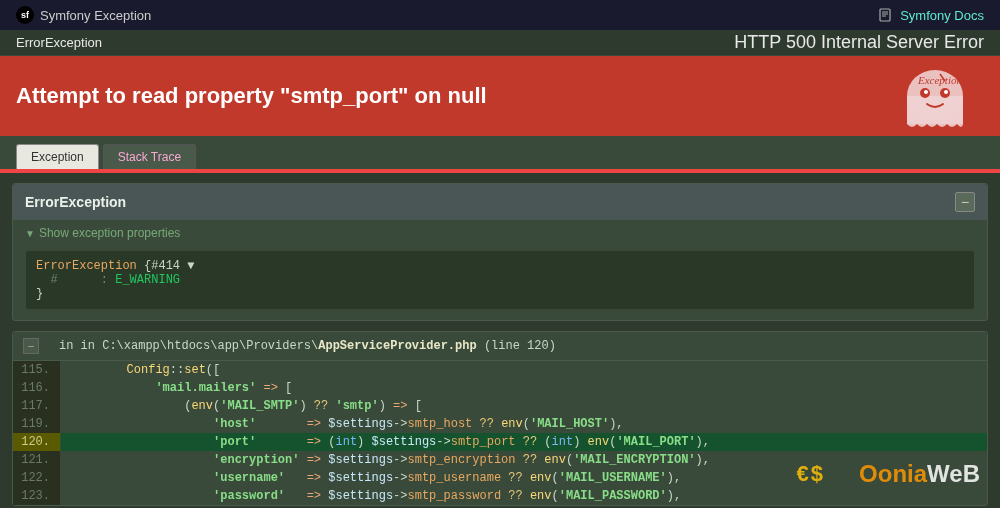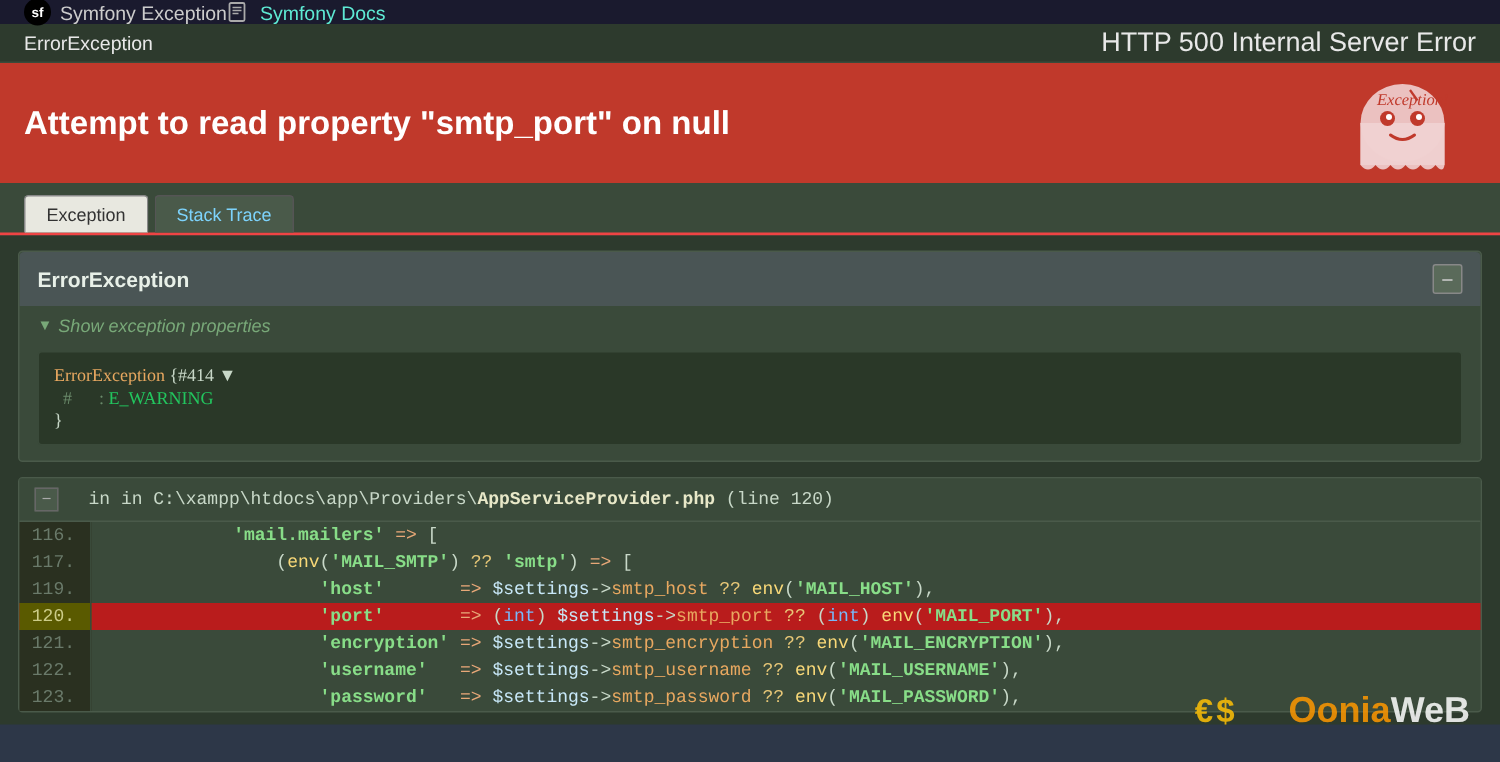--- a/index.html
+++ b/index.html
@@ -10,23 +10,24 @@
       width: 1000px;
       height: 508px;
       overflow: hidden;
       font-size: 13px;
     }
 
     
     .top-bar {
       background: #1a1a2e;
       display: flex;
+      justify-content: space-between;
       align-items: center;
       padding: 6px 16px;
-      height: 16px;
+      height: 30px;
     }
     .top-bar-left {
       display: flex;
       align-items: center;
       gap: 6px;
       color: #ccc;
       font-size: 13px;
     }
     .sf-logo {
       width: 18px;
@@ -89,30 +90,30 @@
       width: 90px;
       height: 70px;
     }
 
     
     .tabs-bar {
       background: #3a4a3a;
       padding: 8px 12px 0 16px;
       display: flex;
       gap: 4px;
-      border-bottom: 2px solid #ef4444;
+      border-bottom: 4px solid #ef4444;
     }
     .tab {
       padding: 5px 14px;
       border: 1px solid #555;
       border-bottom: none;
       border-radius: 3px 3px 0 0;
       cursor: pointer;
       font-size: 12px;
-      color: #7dd3fc;
+      color: #f9a8d4;
       background: #4a5a4a;
     }
     .tab.active {
       background: #e8e8e0;
       color: #333;
       border-color: #888;
     }
 
     
     .main-content {
@@ -154,32 +155,31 @@
       font-size: 14px;
     }
     .show-properties {
       padding: 6px 12px;
       color: #78a878;
       font-size: 12px;
       cursor: pointer;
       display: flex;
       align-items: center;
       gap: 4px;
-      font-style: italic;
     }
     .show-properties::before {
       content: '▼';
       font-size: 10px;
     }
     .code-block {
       background: #2a3828;
       margin: 4px 12px 10px 12px;
       padding: 8px 10px;
       border-radius: 3px;
-      font-family: Liberation Serif, serif;
+      font-family: Liberation Mono, monospace;
       font-size: 12px;
       color: #c8d8c8;
       border: 1px solid #3a4a3a;
     }
 
     
     .file-panel {
       background: #3a4a3a;
       margin: 8px 12px;
       border-radius: 3px;
@@ -219,21 +219,21 @@
     
     .code-viewer {
       font-family: 'Consolas', 'Courier New', monospace;
       font-size: 12px;
     }
     .code-line {
       display: flex;
       align-items: stretch;
     }
     .code-line.highlighted {
-      background: #b91c1c;
+      background: #14532d;
     }
     .line-number {
       background: #2a3020;
       color: #6a7a6a;
       padding: 2px 10px 2px 6px;
       min-width: 48px;
       text-align: right;
       user-select: none;
       font-size: 12px;
       border-right: 1px solid #3a4a3a;
@@ -355,20 +355,24 @@
     <div class="file-panel-header">
       <div class="file-collapse-btn">−</div>
       <span class="file-path">
         in <span>in C:\xampp\htdocs\app\Providers\</span><strong>AppServiceProvider.php</strong>
         <span>(line 120)</span>
       </span>
     </div>
 
     <div class="code-viewer">
 
+      <div class="code-line">
+        <span class="line-number">115.</span>
+        <span class="line-content">        <span class="code-func">Config</span>::<span class="code-func">set</span>([</span>
+      </div>
 
       <div class="code-line">
         <span class="line-number">116.</span>
         <span class="line-content">            <span class="code-str">'mail.mailers'</span> <span class="code-arrow">=&gt;</span> [</span>
       </div>
 
       <div class="code-line">
         <span class="line-number">117.</span>
         <span class="line-content">                (<span class="code-func">env</span>(<span class="code-str">'MAIL_SMTP'</span>) <span class="code-op">??</span> <span class="code-str">'smtp'</span>) <span class="code-arrow">=&gt;</span> [</span>
       </div>

